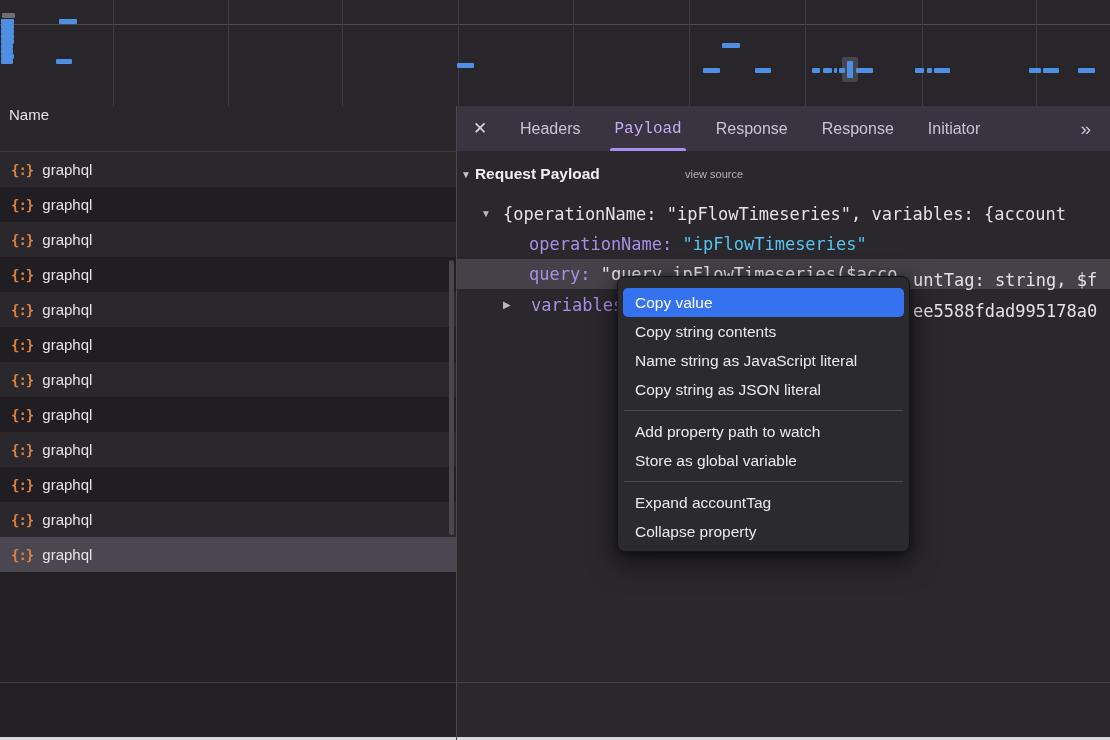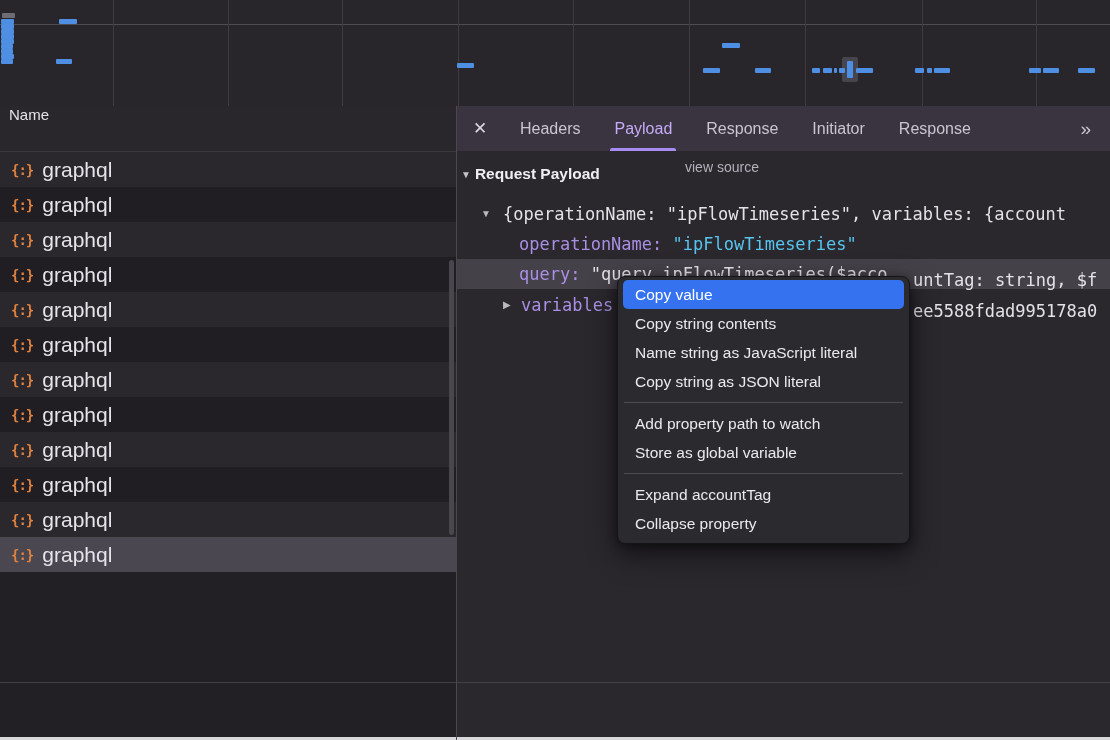--- a/index.html
+++ b/index.html
@@ -20,72 +20,72 @@
   #left-panel{position:absolute;left:0;top:106px;width:456px;bottom:0;background:var(--c-panel-bg);}
   #col-header{position:absolute;left:0;top:0;width:100%;height:45px;background:var(--c-header-bg);
               border-bottom:1px solid #3a383e;display:flex;align-items:flex-start;}
   #col-header span{color:var(--c-text);font-size:15px;padding-left:9px;}
   #request-list{position:absolute;left:0;top:46px;width:100%;}
   .req-row{height:35px;display:flex;align-items:center;background:var(--c-row-odd);}
   .req-row:nth-child(even){background:var(--c-row-even);}
   .req-row.selected{background:var(--c-row-selected);}
   .req-icon{color:var(--c-icon-orange);font-family:"DejaVu Sans Mono",monospace;
             font-weight:bold;font-size:14px;margin:0 9px 0 11px;letter-spacing:-1px;}
-  .req-label{color:var(--c-text);font-size:21px;}
+  .req-label{color:var(--c-text);font-size:15px;}
   #list-scroll-thumb{position:absolute;right:2px;top:154px;width:5px;height:275px;
                      border-radius:3px;background:var(--c-scroll-thumb);}
   #v-divider{position:absolute;left:456px;top:106px;width:1px;bottom:0;background:var(--c-divider);z-index:5;}
 
   
   #right-panel{position:absolute;left:457px;top:106px;right:0;bottom:0;background:var(--c-detail-bg);}
   #tabbar{position:absolute;left:0;top:0;right:0;height:45px;background:var(--c-tabbar-bg);
           display:flex;align-items:stretch;}
   #close-btn{width:46px;display:flex;align-items:center;justify-content:center;
              color:#d9d5e0;font-size:17px;cursor:pointer;}
   .tab{position:relative;display:flex;align-items:center;padding:0 17px;color:#cac5d3;
        font-size:16px;cursor:pointer;}
-  .tab.active{color:var(--c-tab-active);}
+  .tab.active{color:var(--c-tab-active);font-family:Liberation Mono, monospace;}
   .tab.active::after{content:"";position:absolute;left:13px;right:13px;bottom:0;height:3px;
                      border-radius:2px 2px 0 0;background:var(--c-tab-underline);}
   #tab-overflow{margin-left:auto;display:flex;align-items:center;padding:0 18px;
                 color:#cac5d3;font-size:19px;letter-spacing:1px;cursor:pointer;}
 
   #detail-content{position:absolute;left:0;top:45px;right:0;bottom:58px;overflow:hidden;}
   #section-row{position:absolute;left:4px;top:8px;height:30px;display:flex;align-items:center;white-space:nowrap;}
   .disclosure{font-size:10px;color:#c5c2cc;margin-right:4px;}
   #section-title{color:#f0eef3;font-size:15.5px;font-weight:bold;}
-  #view-source{position:absolute;left:228px;top:8px;height:30px;display:flex;align-items:flex-start;
-               color:var(--c-text-dim);font-size:14px;cursor:pointer;white-space:nowrap;}
+  #view-source{position:absolute;left:228px;top:8px;height:30px;display:flex;align-items:center;
+               color:var(--c-text-dim);font-size:11px;cursor:pointer;white-space:nowrap;}
   .tree-row{position:absolute;left:0;right:0;height:30px;line-height:30px;white-space:nowrap;
             font-family:"DejaVu Sans Mono",monospace;font-size:17px;color:#d6d3db;}
   .tree-arrow{position:absolute;font-size:10px;color:#bab7c1;font-family:"Liberation Sans",sans-serif;}
   #row-root{top:48px;}
   #row-root .tree-arrow{left:24px;}
   #row-root .tree-text{position:absolute;left:46px;}
   #row-opname{top:78px;}
   #row-opname .tree-text{position:absolute;left:62px;}
   #row-query{top:108px;background:var(--c-query-stripe);}
   #row-query .tree-text{position:absolute;left:62px;}
   #row-vars{top:139px;}
   #row-vars .tree-arrow{left:46px;}
   #row-vars .tree-text{position:absolute;left:64px;}
   .frag-right{position:absolute;left:456px;top:6px;}
-  .k{color:var(--c-key-purple);}
+  .k{color:var(--c-key-purple);margin-left:10px;}
   .s{color:var(--c-string-cyan);}
   .v{color:#e4e1e8;}
 
   
   #footer-line{position:absolute;left:0;top:682px;width:100%;height:1px;background:var(--c-footer-line);opacity:.7;}
   #bottom-strip{position:absolute;left:0;bottom:0;width:100%;height:3px;background:var(--c-bottom-strip);}
 
   
   #context-menu{position:absolute;left:617px;top:276px;width:293px;box-sizing:border-box;
                 background:var(--c-menu-bg);border:1px solid #151517;border-radius:8px;
                 box-shadow:0 10px 28px rgba(0,0,0,.55), 0 2px 8px rgba(0,0,0,.4);
-                padding:3px 0 5px 0;z-index:20;}
+                padding:11px 0 5px 0;z-index:20;}
   .menu-item{height:29px;display:flex;align-items:center;margin:0 5px;padding-left:12px;
              border-radius:5px;color:var(--c-menu-text);font-size:15.5px;cursor:pointer;white-space:nowrap;}
   .menu-item.highlighted{background:var(--c-menu-highlight);color:#ffffff;}
   .menu-sep{height:1px;background:#4c4b50;margin:6px 6px;}
 </style>
 </head>
 <body>
 
 <div id="app">
 
@@ -190,22 +190,22 @@
 
   <div id="v-divider"></div>
 
   <div id="right-panel">
     <div id="tabbar">
       <div id="close-btn">✕</div>
       <div id="tab-strip-anchor" style="display:flex;">
           <div class="tab">Headers</div>
           <div class="tab active">Payload</div>
           <div class="tab">Response</div>
+          <div class="tab">Response</div>
           <div class="tab">Initiator</div>
-          <div class="tab">Response</div>
         </div>
       <div id="tab-overflow">»</div>
     </div>
 
     <div id="detail-content">
       <div id="section-row">
         <span class="disclosure">▼</span>
         <span id="section-title">Request Payload</span>
       </div>
       <div id="view-source">

